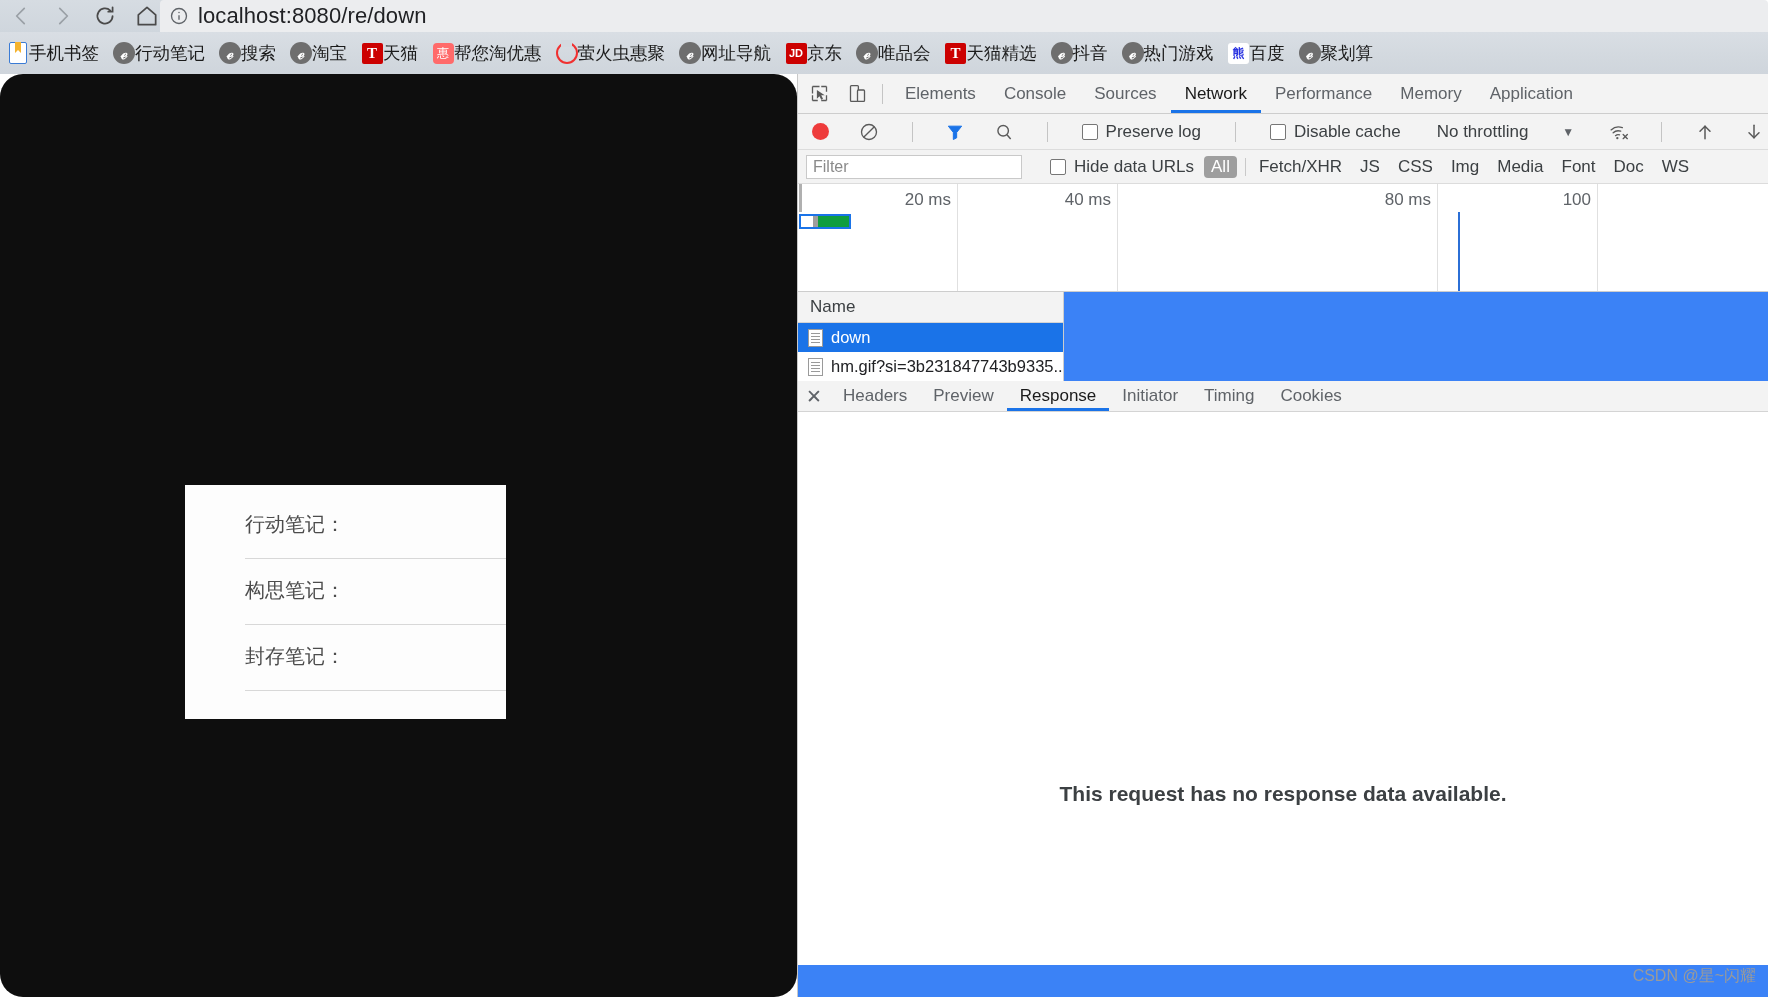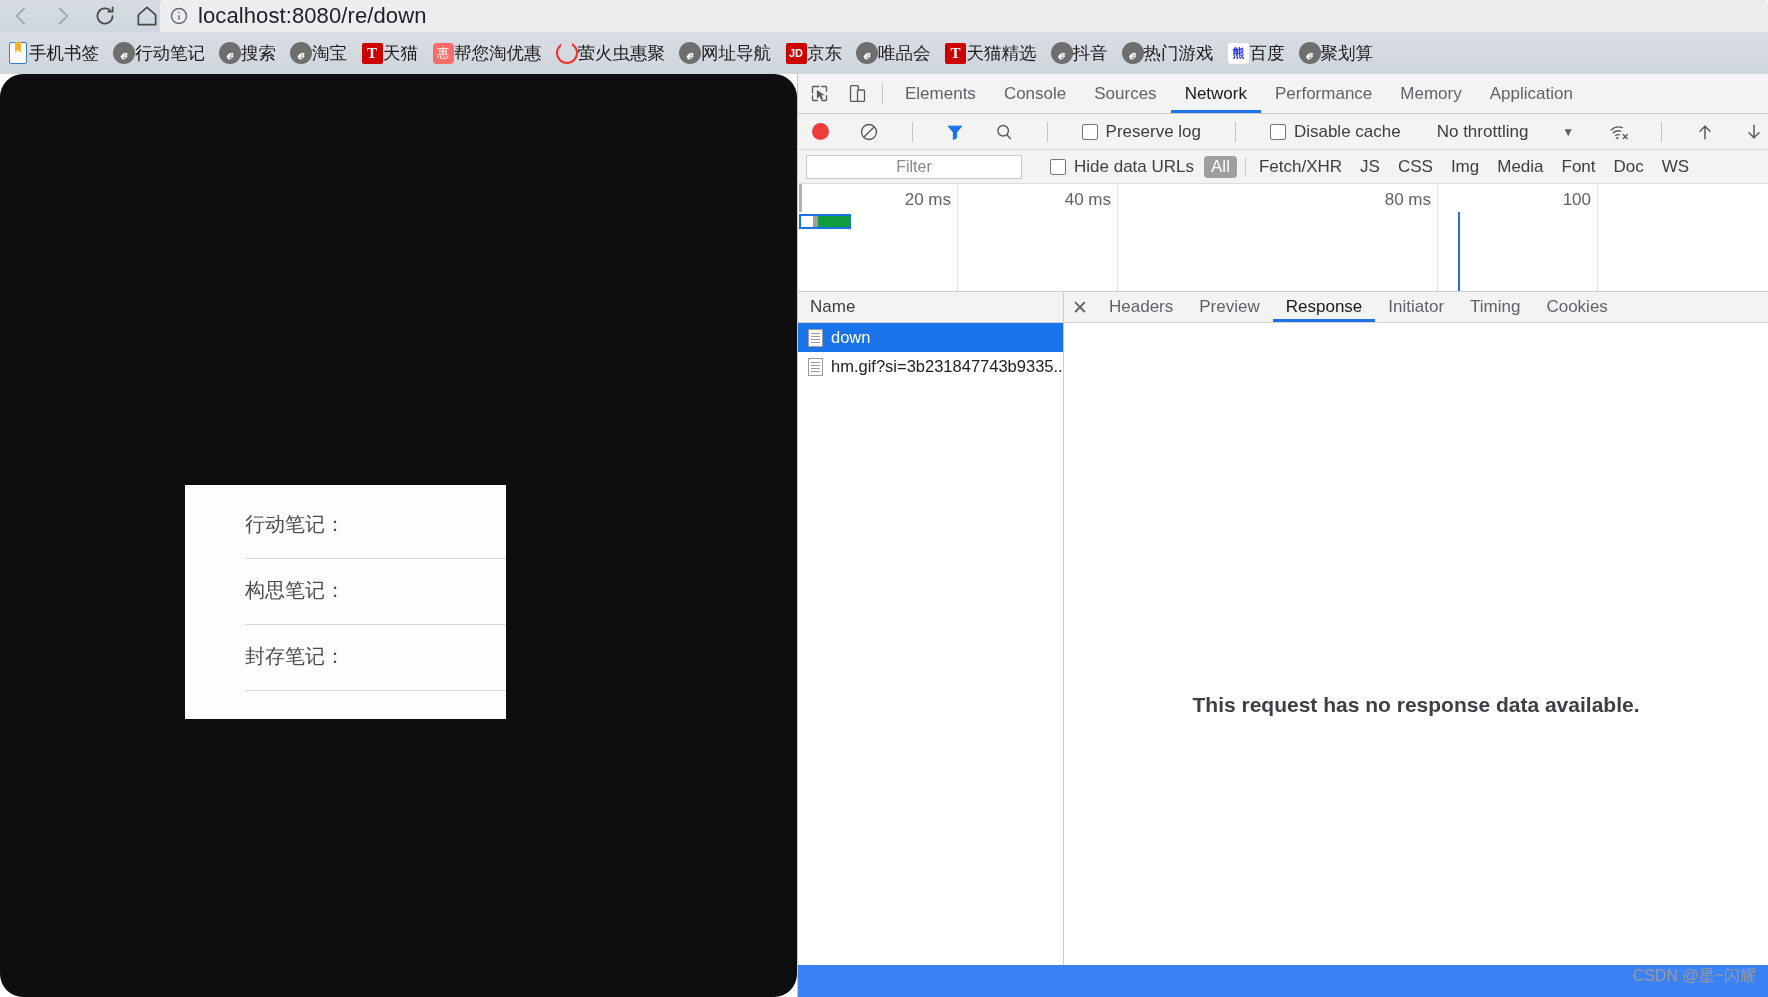--- a/index.html
+++ b/index.html
@@ -163,21 +163,20 @@
 
   .dt-filterbar {
     position: relative; height: 34px; background: #f3f3f3;
     border-bottom: 1px solid #dcdcdc;
     display: flex; align-items: center; padding-left: 8px; gap: 0px;
   }
   .filter-input {
     width: 216px; height: 24px; background: #fff; border: 1px solid #c9c9c9;
     font-size: 16px; color: #5f6368; padding: 0 6px; line-height: 22px;
     font-family: "Liberation Sans", sans-serif;
-    text-align: center;
   }
   .filter-input.ph { color: #8a8a8a; }
   .rtype {
     font-size: 17px; color: #3c4043; padding: 0 9px; white-space: nowrap;
   }
   .rtype.sel {
     background: #9e9e9e; color: #fff; border-radius: 4px; padding: 1px 7px; margin: 0 4px;
   }
   .vsep { width: 1px; height: 18px; background: #c9c9c9; margin: 0 4px; }
 
@@ -202,21 +201,21 @@
   .ov-bar-wrap {
     position: absolute; left: 1px; top: 30px; height: 15px; width: 52px;
     background: #1a73e8; display: flex; align-items: center; padding: 2px;
   }
   .ov-bar-white { width: 12px; height: 11px; background: #fff; }
   .ov-bar-gray { width: 5px; height: 11px; background: #9e9e9e; }
   .ov-bar-green { flex: 1; height: 11px; background: #0f9d3f; }
   .ov-marker { position: absolute; top: 28px; width: 2px; height: 80px; background: #2b6fd6; }
 
   
-  .dt-split { position: relative; height: 673px; display: flex; }
+  .dt-split { position: relative; height: 673px; display: flex; flex-direction: column; }
   .req-list {
     width: 266px; border-right: 1px solid #cdcdcd; background: #fff;
     display: flex; flex-direction: column;
   }
   .req-head {
     height: 31px; background: #f3f3f3; border-bottom: 1px solid #d4d4d4;
     display: flex; align-items: center; padding-left: 12px;
     font-size: 17px; color: #3c4043;
   }
   .req-row {

